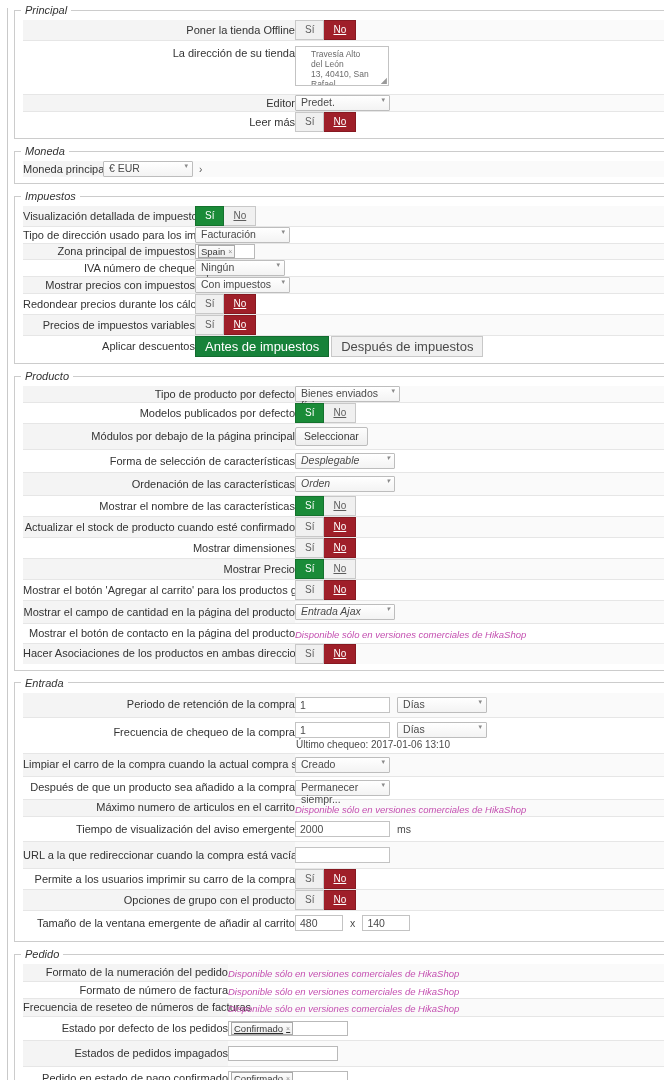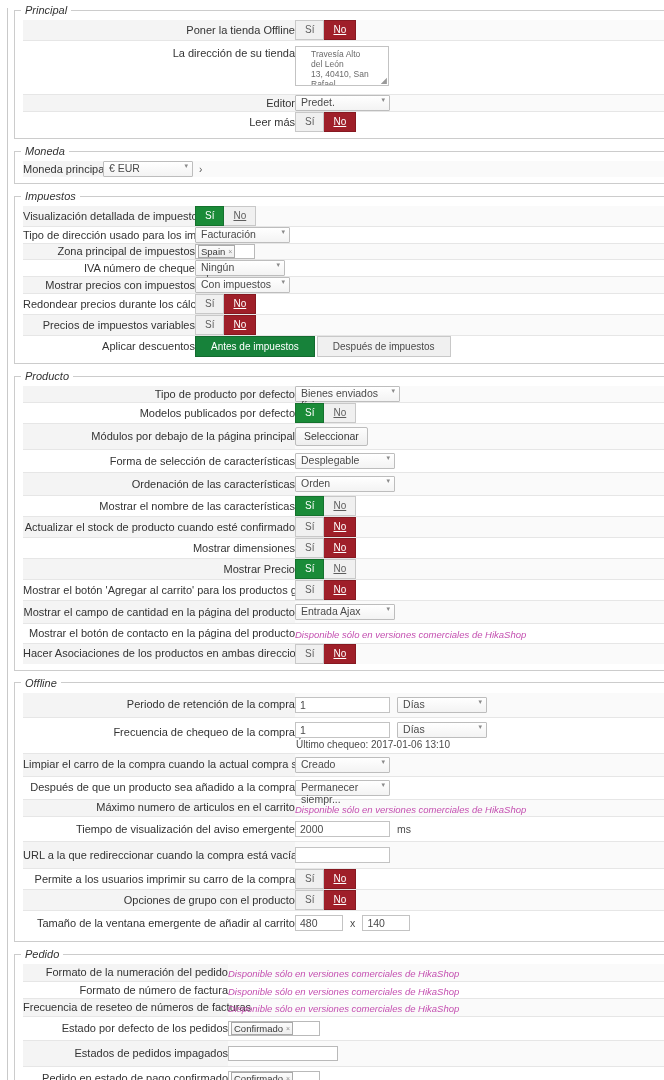--- a/index.html
+++ b/index.html
@@ -92,23 +92,23 @@
   .toggle .tg.on-yes {
     background: #1a8b38; border-color: #15722e; color: #ffffff;
   }
   .toggle .tg.on-no {
     background: #9f1f29; border-color: #861921; color: #ffffff;
   }
 
   
   .seg { display: inline-flex; line-height: 0; vertical-align: middle; }
   .seg .sb {
-    font-size: 10px;
+    font-size: 13px;
     line-height: 15px;
-    padding: 2px 15px;
+    padding: 2px 9px;
     border: 1px solid #c8c8c8;
     background: #f0f0f0;
     color: #4a4a4a;
     box-sizing: border-box;
   }
   .seg .sb + .sb { margin-left: 2px; }
   .seg .sb.active { background: #17823a; border-color: #136a2f; color: #fff; }
 
   
   .sel {
@@ -121,21 +121,21 @@
     font-size: 10.5px;
     color: #4a4a4a;
     padding: 0 4px 0 5px;
     box-sizing: border-box;
     vertical-align: middle;
     border-radius: 1px;
   }
   .sel .caret { font-size: 7px; color: #8a8a8a; margin-left: 8px; }
   .sel.w95  { width: 95px; }
   .sel.w90  { width: 90px; }
-  .sel.w100 { width: 100px; }
+  .sel.w100 { width: 100px; font-style: italic; }
   .sel.w105 { width: 105px; }
 
   
   .inp {
     display: inline-block;
     border: 1px solid #c3c3c3;
     background: #ffffff;
     height: 16px;
     line-height: 15px;
     font-size: 10.5px;
@@ -196,21 +196,21 @@
   .tagbox {
     display: inline-flex;
     align-items: center;
     border: 1px solid #b9b9b9;
     background: #ffffff;
     height: 15px;
     box-sizing: border-box;
     padding: 0 2px;
     vertical-align: middle;
   }
-  .tagbox.w110 { width: 92px; }
+  .tagbox.w110 { width: 120px; text-decoration: underline; }
   .tagbox.w60  { width: 60px; }
   .tagbox.empty { width: 110px; }
   .tag {
     display: inline-flex;
     align-items: center;
     border: 1px solid #a9a9a9;
     background: linear-gradient(#fcfcfc, #eeeeee);
     font-size: 9.5px;
     line-height: 11px;
     color: #3a3a3a;
@@ -485,21 +485,21 @@
             <span class="tg">Sí</span>
             <span class="tg on-no">No</span>
           </span>
         </td>
       </tr>
     </tbody>
       </table>
   </fieldset>
 
   <fieldset class="panel">
-    <legend>Offline</legend>
+    <legend>Entrada</legend>
     <table class="opts">
       <tbody>
           <tr class="alt">
         <td class="lbl">Periodo de retención de la compra</td>
         <td class="val" style="padding:4px 0">
           <span class="inp w95">1</span>
           <span class="sel w90" style="margin-left:4px">
             <span>Días</span>
             <span class="caret">▾</span>
           </span>

